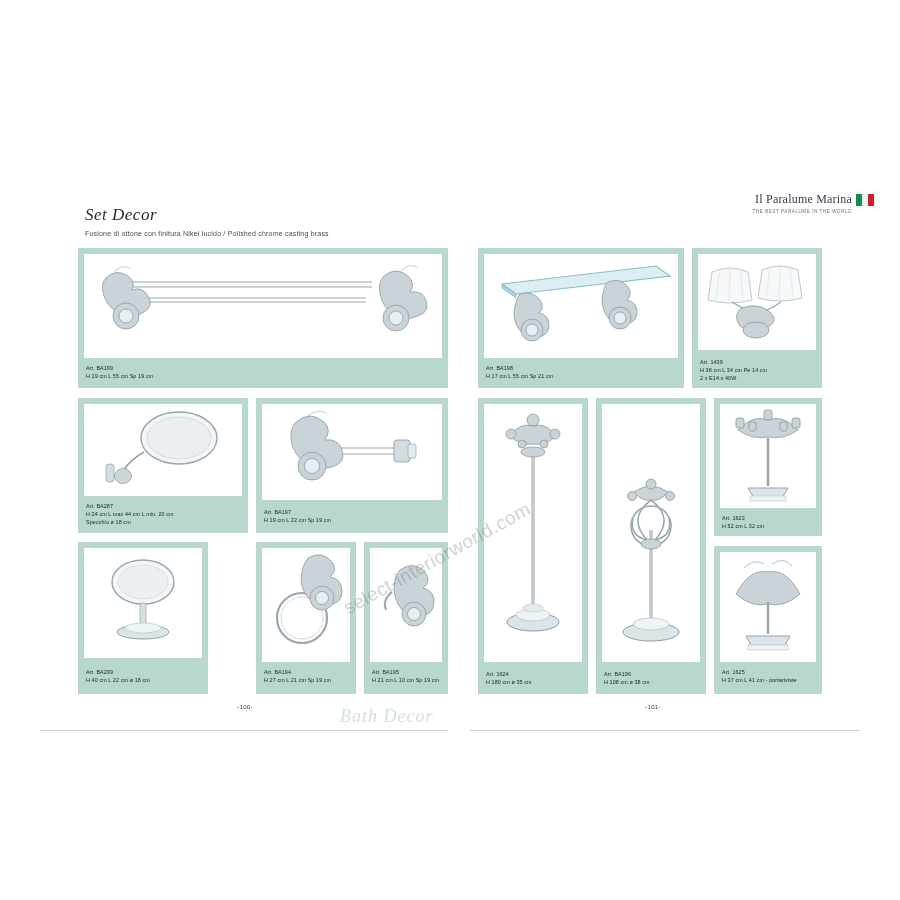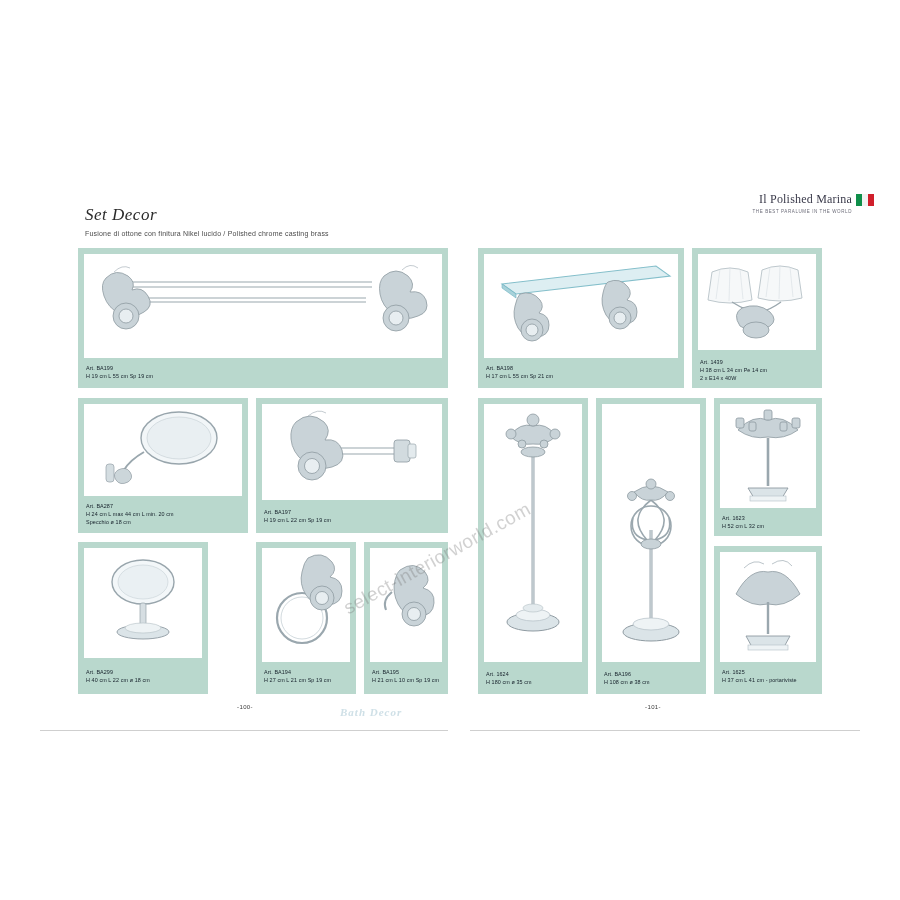--- a/index.html
+++ b/index.html
@@ -89,24 +89,23 @@
   .rule{
     position:absolute;
     height:1px;
     background:#cfcfcf;
   }
   .bathdecor{
     position:absolute;
     left:300px;top:536px;
     font-family:"Liberation Serif", serif;
     font-style:italic;
-    font-size:11px;
+    font-size:18px;
     color:#cfe0e7;
     letter-spacing:1px;
-    font-weight:bold;
   }
 
   
   .watermark{
     position:absolute;
     left:300px;top:430px;
     transform:rotate(-29deg);
     transform-origin:left top;
     font-size:19px;
     color:rgba(120,120,120,.34);
@@ -122,21 +121,21 @@
 <body>
 
 <div class="page">
 
   <div class="spread">
 
     <div class="set-title">Set Decor</div>
     <div class="set-sub">Fusione di ottone con finitura Nikel lucido / Polished chrome casting brass</div>
 
     <div class="brand">
-      <div class="brand-name">Il Polished Marina</div>
+      <div class="brand-name">Il Paralume Marina</div>
       <div class="brand-tag">THE BEST PARALUME IN THE WORLD</div>
       <div class="flag">
         <i class="g"></i>
           <i class="w"></i>
           <i class="r"></i>
       </div>
     </div>
 
     <div class="panel" style="left:38px;top:78px;width:370px;height:140px;">
       <div class="inner" style="left:6px;top:6px;width:358px;height:104px;">

